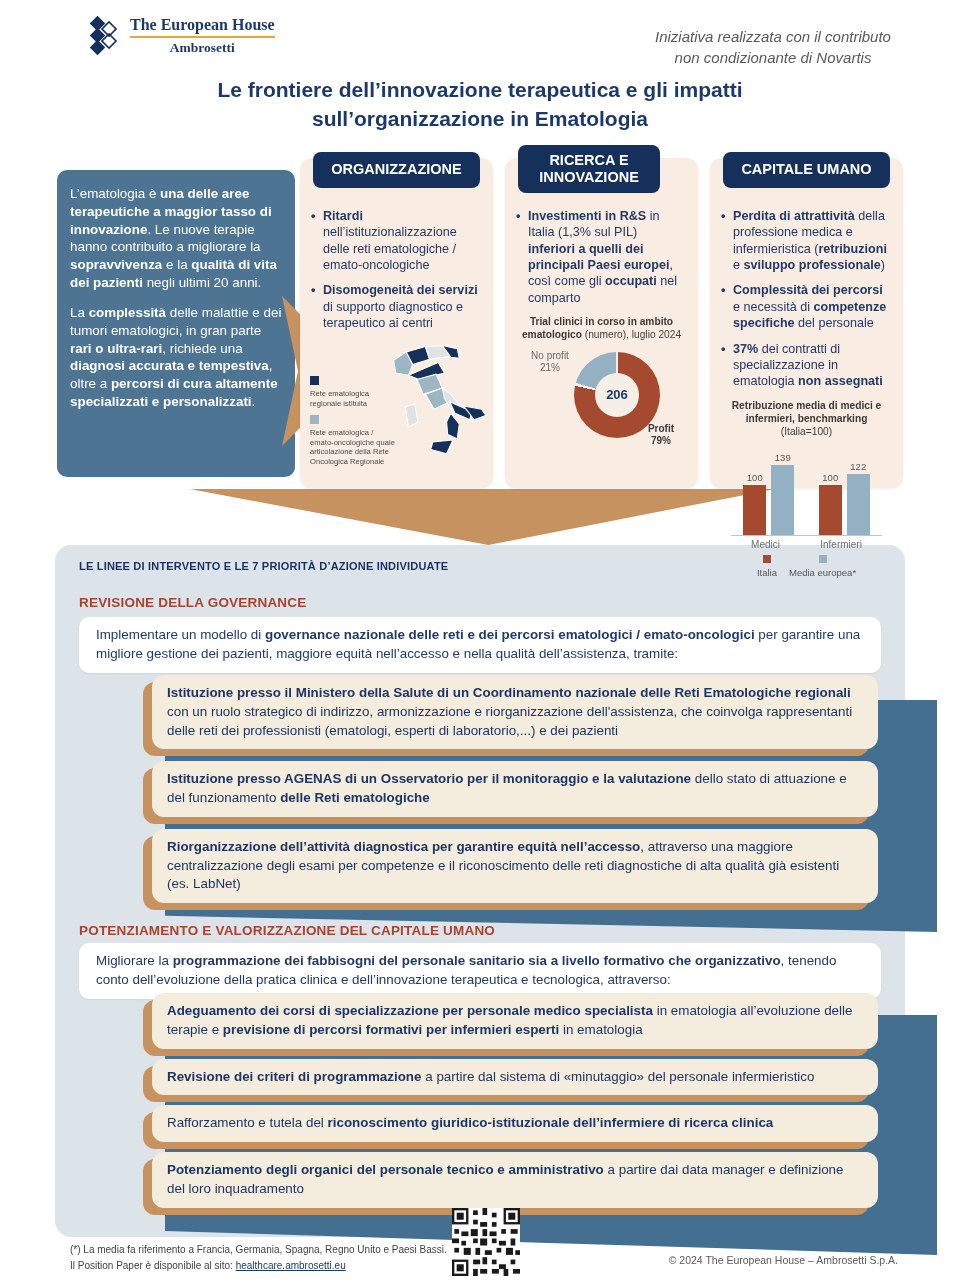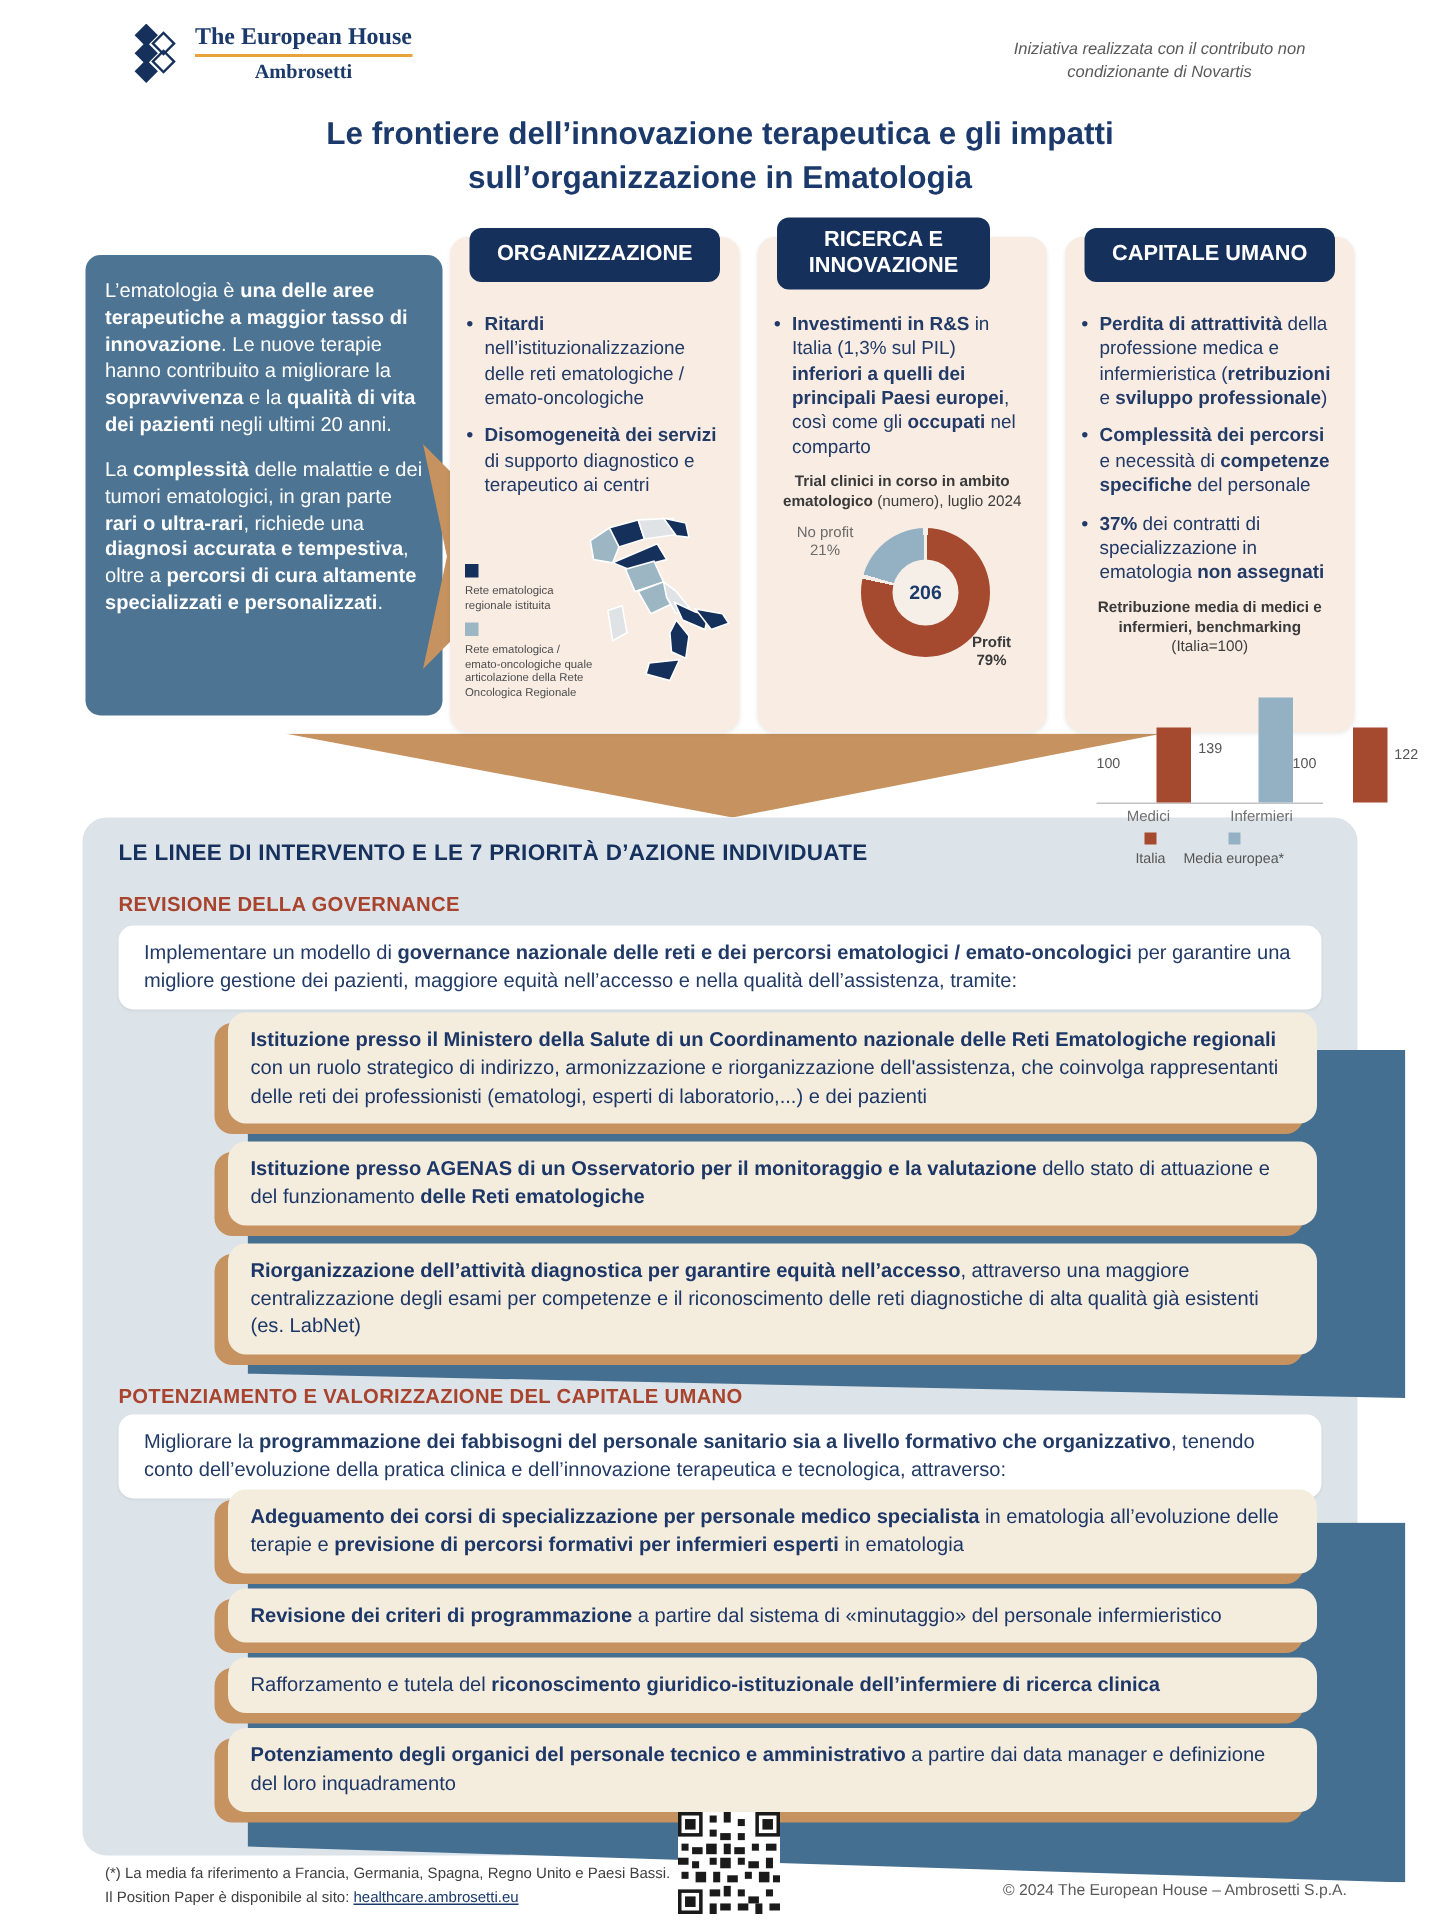--- a/index.html
+++ b/index.html
@@ -7,21 +7,21 @@
   #page{position:relative;width:960px;height:1280px;background:#ffffff;overflow:hidden;
         font-family:"Liberation Sans",sans-serif;color:#223a66;}
   .b{font-weight:700;}
 
   
   .logo{position:absolute;left:84px;top:16px;display:flex;gap:8px;align-items:flex-start;}
   .logo-text{text-align:center;font-family:"Liberation Serif",serif;color:#1b3a6b;}
   .logo-t1{font-size:16px;font-weight:700;border-bottom:2px solid #e8a33d;padding-bottom:2px;}
   .logo-t2{font-size:13.5px;font-weight:700;margin-top:2px;}
   .sponsor{position:absolute;right:62px;top:26px;width:250px;text-align:center;
-           font-size:11px;font-style:italic;color:#5a5a5a;line-height:1.4;}
+           font-size:15px;font-style:italic;color:#5a5a5a;line-height:1.4;}
   .page-title{position:absolute;left:0;top:76px;width:100%;text-align:center;
               font-size:21px;font-weight:700;color:#1b3a6b;line-height:1.38;}
 
   
   .intro-box{position:absolute;left:57px;top:170px;width:238px;height:307px;background:#4d7492;
              border-radius:10px;padding:15px 13px;color:#fff;font-size:13.4px;line-height:1.33;}
   .intro-box p{margin:0 0 12px 0;}
   .intro-arrow{position:absolute;left:282px;top:296px;width:38px;height:150px;background:#c6925f;
                clip-path:polygon(0 0,55% 14%,100% 50%,55% 86%,0 100%,42% 50%);z-index:0;}
 
@@ -50,34 +50,34 @@
   .donut-hole{position:absolute;left:79px;top:29px;width:44px;height:44px;border-radius:50%;background:#f6efe8;
               display:flex;align-items:center;justify-content:center;font-weight:700;font-size:13px;color:#1b3a6b;}
   .lbl-np{position:absolute;left:6px;top:6px;width:56px;text-align:center;font-size:10px;color:#6b6b6b;line-height:1.25;}
   .lbl-p{position:absolute;right:2px;bottom:0px;width:48px;text-align:center;font-size:10px;color:#3a3a3a;font-weight:700;line-height:1.25;}
 
   
   .bars-wrap{position:relative;margin:6px 10px 0 10px;}
   .bars-row{display:flex;justify-content:space-around;align-items:flex-end;height:92px;
             border-bottom:1px solid #c3c3c3;}
   .bar-group{display:flex;gap:5px;align-items:flex-end;}
-  .bar-col{display:flex;flex-direction:row;align-items:center;gap:24px;}
+  .bar-col{display:flex;flex-direction:column;align-items:center;}
   .bar-val{font-size:9.5px;color:#555;margin-bottom:2px;}
   .bar-rect{width:23px;}
   .bar-cats{display:flex;justify-content:space-around;font-size:10px;color:#707070;margin-top:3px;}
   .bar-legend{display:flex;justify-content:center;gap:12px;font-size:9.5px;color:#555;margin-top:5px;}
   .bar-legend .leg-row{margin-bottom:0;align-items:center;}
   .bar-legend .leg-sw{margin-top:0;width:8px;height:8px;flex-basis:8px;}
 
   .down-arrow{position:absolute;left:190px;top:489px;width:585px;height:56px;background:#c6925f;
               clip-path:polygon(0 0,100% 0,51% 100%);}
 
   
   .panel{position:absolute;left:55px;top:545px;width:850px;height:692px;background:#dde4e9;border-radius:16px;}
-  .panel-title{position:absolute;left:24px;top:15px;font-size:15px;font-weight:700;color:#17315f;letter-spacing:.2px;}
+  .panel-title{position:absolute;left:24px;top:15px;font-size:11px;font-weight:700;color:#17315f;letter-spacing:.2px;}
   .sec-head{position:absolute;left:24px;font-size:13.5px;font-weight:700;color:#a8432e;letter-spacing:.2px;}
   .sec-intro{position:absolute;left:24px;width:802px;background:#fff;border-radius:10px;
              padding:9px 17px;font-size:13.4px;line-height:1.4;color:#223a66;box-shadow:0 1px 2px rgba(0,0,0,.06);}
   .slate{position:absolute;background:#456f90;}
   .slate1{left:110px;top:155px;width:772px;height:232px;clip-path:polygon(0 0,100% 0,100% 100%,0 93%);}
   .slate2{left:110px;top:470px;width:772px;height:240px;clip-path:polygon(0 0,100% 0,100% 100%,0 90%);}
   .boxes{position:absolute;left:97px;width:726px;display:flex;flex-direction:column;}
   .boxes1{top:130px;gap:12px;}
   .boxes2{top:448px;gap:10px;}
   .pbox{background:#f4ecdc;border-radius:12px;padding:9px 15px;font-size:13.4px;line-height:1.4;color:#1c3667;

